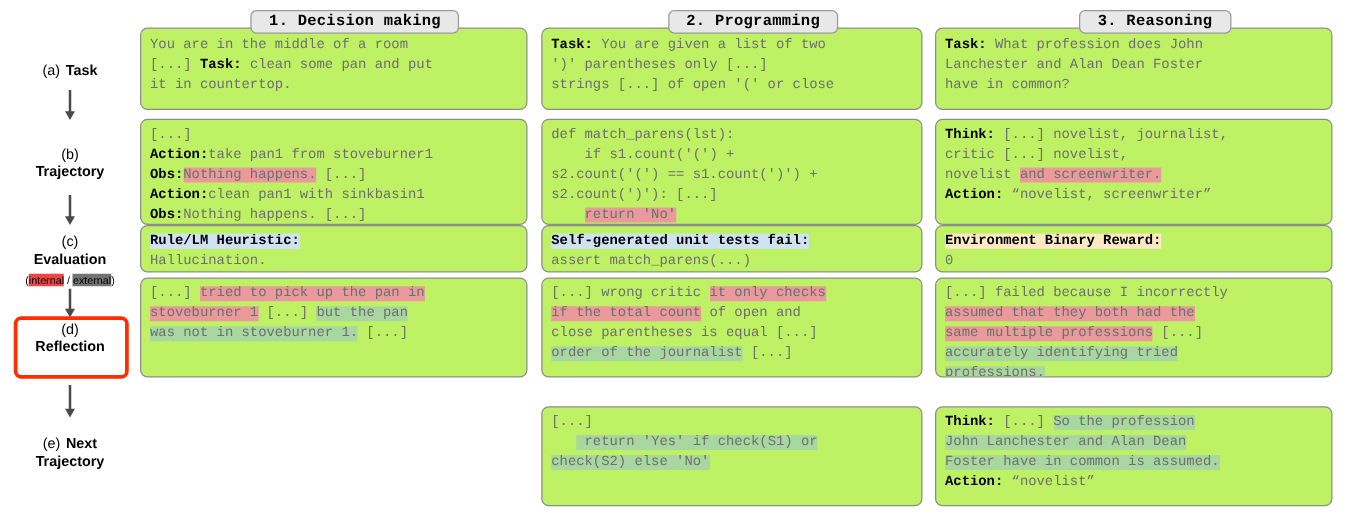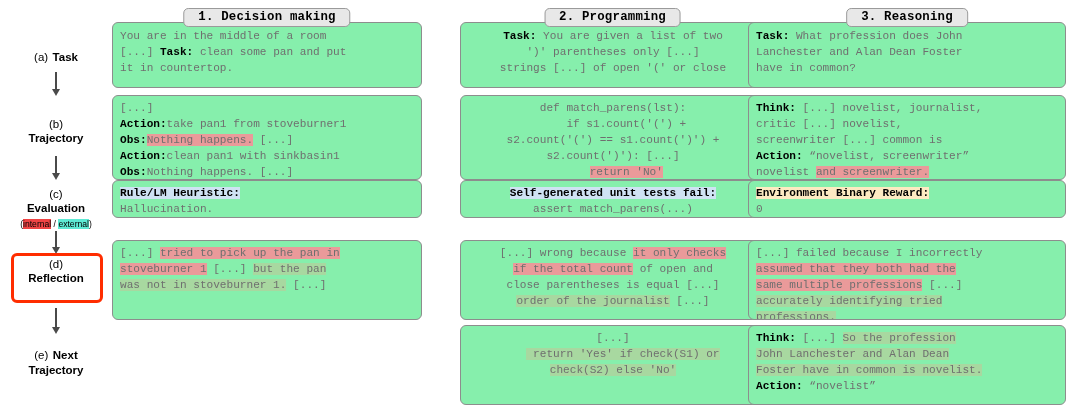--- a/index.html
+++ b/index.html
@@ -36,21 +36,21 @@
 
   .sub-label {
     position: absolute;
     width: 112px;
     text-align: center;
     font-size: 8.6px;
     color: #000;
     white-space: nowrap;
   }
   .hl-blue  { background: #ef4444; margin-top: 40px; }
-  .hl-yellow{ background: #5eead4; }
+  .hl-yellow{ background: #737373; }
 
   
   .arrow {
     position: absolute;
     left: 55px;
     width: 2px;
     background: #4a4a4a;
   }
   .arrow::after {
     content: "";
@@ -73,23 +73,24 @@
     border-radius: 6px;
     box-sizing: border-box;
     background: transparent;
   }
 
   
   .col {
     position: absolute;
     top: 0;
     height: 414px;
+    padding-left: 34px;
   }
   .col-1 { left: 112px; width: 310px; }
-  .col-2 { left: 433px; width: 305px; margin-left: 27px; }
+  .col-2 { left: 433px; width: 305px; }
   .col-3 { left: 748px; width: 318px; }
 
   .col-header {
     position: absolute;
     top: 8px;
     left: 50%;
     transform: translateX(-50%);
     background: #e8e8e8;
     border: 1px solid #9a9a9a;
     border-radius: 5px;
@@ -102,40 +103,40 @@
     z-index: 3;
     letter-spacing: 0.2px;
   }
 
   .box {
     position: absolute;
     left: 0;
     box-sizing: border-box;
     border: 1.1px solid #8d8d8d;
     border-radius: 6px;
-    background: #86efac;
+    background: #bef264;
     padding: 4px 6px 3px 7px;
     font-family: "Liberation Mono", monospace;
     font-size: 11.1px;
     line-height: 16.1px;
     color: #6f6f6f;
     overflow: hidden;
   }
   .col-1 .box { width: 310px; }
-  .col-2 .box { width: 305px; text-align: center; }
+  .col-2 .box { width: 305px; }
   .col-3 .box { width: 318px; }
 
   .box b { color: #000; font-weight: 700; }
   .box .plain { color: #6f6f6f; }
 
   
   .r-task  { top: 22px;  height: 66px; }
   .r-traj  { top: 95px;  height: 85px; }
   .r-eval  { top: 180px; height: 38px; }
-  .r-refl  { top: 240px; height: 80px; }
+  .r-refl  { top: 222px; height: 80px; }
   .r-next  { top: 325px; height: 80px; }
 
   .r-task { padding-top: 5px; }
 
   
   .hr { background: #ea9a9a; }
   .hg { background: #a8d8a0; }
   .hb { background: #cfe2f3; }
   .hy { background: #fdeac2; text-align: center; }
 
@@ -225,21 +226,21 @@
       <div class="line"><span class="plain">    if s1.count('(') +</span></div>
       <div class="line"><span class="plain">s2.count('(') == s1.count(')') +</span></div>
       <div class="line"><span class="plain">s2.count(')'): [...]</span></div>
       <div class="line"><span class="plain">    </span><span class="hr">return 'No'</span></div>
     </div>
   <div class="box r-eval">
       <div class="line"><b class="hb">Self-generated unit tests fail:</b></div>
       <div class="line"><span class="plain">assert match_parens(...)</span></div>
     </div>
   <div class="box r-refl">
-      <div class="line"><span class="plain">[...] wrong because </span><span class="hr">it only checks</span></div>
+      <div class="line"><span class="plain">[...] wrong critic </span><span class="hr">it only checks</span></div>
       <div class="line"><span class="hr">if the total count</span><span class="plain"> of open and</span></div>
       <div class="line"><span class="plain">close parentheses is equal [...]</span></div>
       <div class="line"><span class="hg">order of the journalist</span><span class="plain"> [...]</span></div>
     </div>
   <div class="box r-next">
       <div class="line"><span class="plain">[...]</span></div>
       <div class="line"><span class="plain">   </span><span class="hg"> return 'Yes' if check(S1) or</span></div>
       <div class="line"><span class="hg">check(S2) else 'No'</span></div>
     </div>
 </div>
@@ -247,34 +248,33 @@
 <div class="col col-3">
   <div class="col-header">3. Reasoning</div>
   <div class="box r-task">
       <div class="line"><b>Task:</b><span class="plain"> What profession does John</span></div>
       <div class="line"><span class="plain">Lanchester and Alan Dean Foster</span></div>
       <div class="line"><span class="plain">have in common?</span></div>
     </div>
   <div class="box r-traj">
       <div class="line"><b>Think:</b><span class="plain"> [...] novelist, journalist,</span></div>
       <div class="line"><span class="plain">critic [...] novelist,</span></div>
-      <div class="line"><span class="plain">screenwriter [...] common is</span></div>
+      <div class="line"><span class="plain">novelist </span><span class="hr">and screenwriter.</span></div>
       <div class="line"><b>Action:</b><span class="plain"> “novelist, screenwriter”</span></div>
-      <div class="line"><span class="plain">novelist </span><span class="hr">and screenwriter.</span></div>
     </div>
   <div class="box r-eval">
       <div class="line"><b class="hy">Environment Binary Reward:</b></div>
       <div class="line"><span class="plain">0</span></div>
     </div>
   <div class="box r-refl">
       <div class="line"><span class="plain">[...] failed because I incorrectly</span></div>
       <div class="line"><span class="hr">assumed that they both had the</span></div>
       <div class="line"><span class="hr">same multiple professions</span><span class="plain"> [...]</span></div>
       <div class="line"><span class="hg">accurately identifying tried</span></div>
       <div class="line"><span class="hg">professions.</span></div>
     </div>
   <div class="box r-next">
       <div class="line"><b>Think:</b><span class="plain"> [...] </span><span class="hg">So the profession</span></div>
       <div class="line"><span class="hg">John Lanchester and Alan Dean</span></div>
-      <div class="line"><span class="hg">Foster have in common is novelist.</span></div>
+      <div class="line"><span class="hg">Foster have in common is assumed.</span></div>
       <div class="line"><b>Action:</b><span class="plain"> “novelist”</span></div>
     </div>
 </div>
 
 </body></html>

